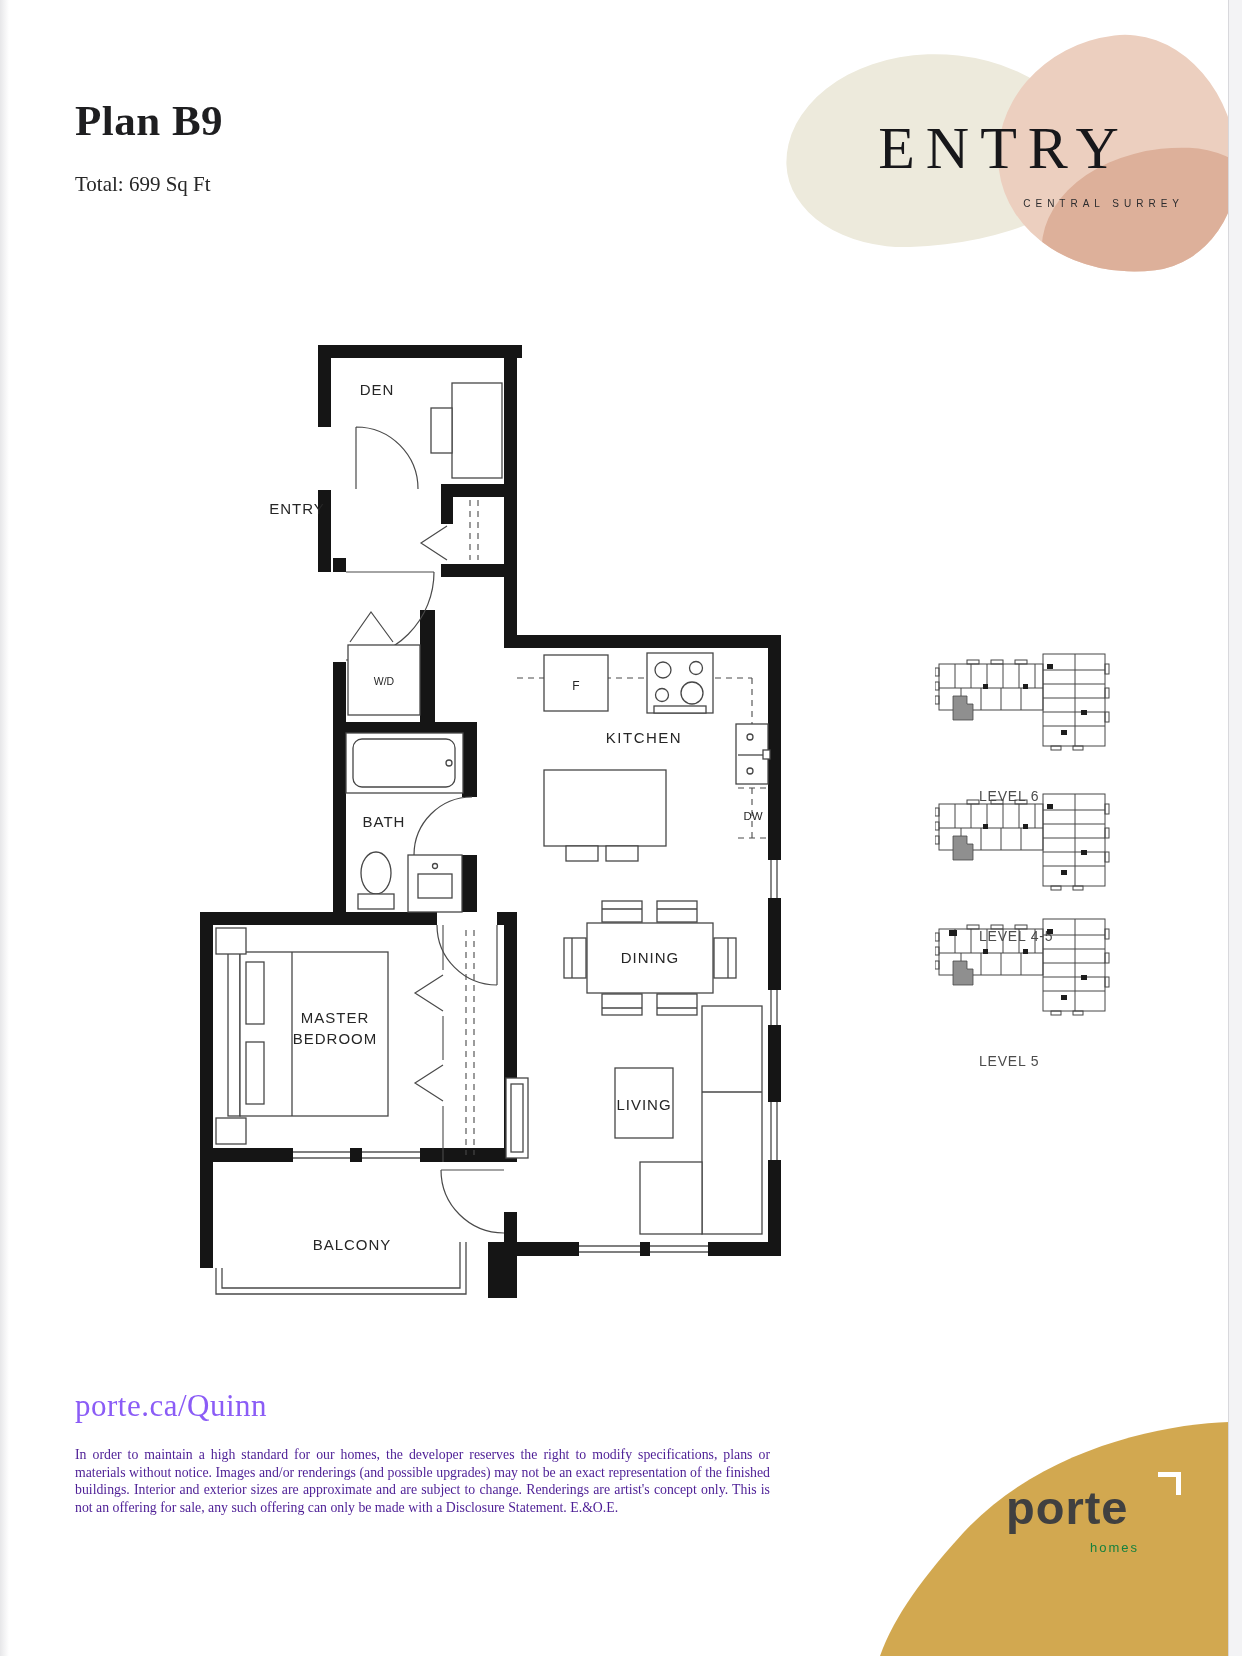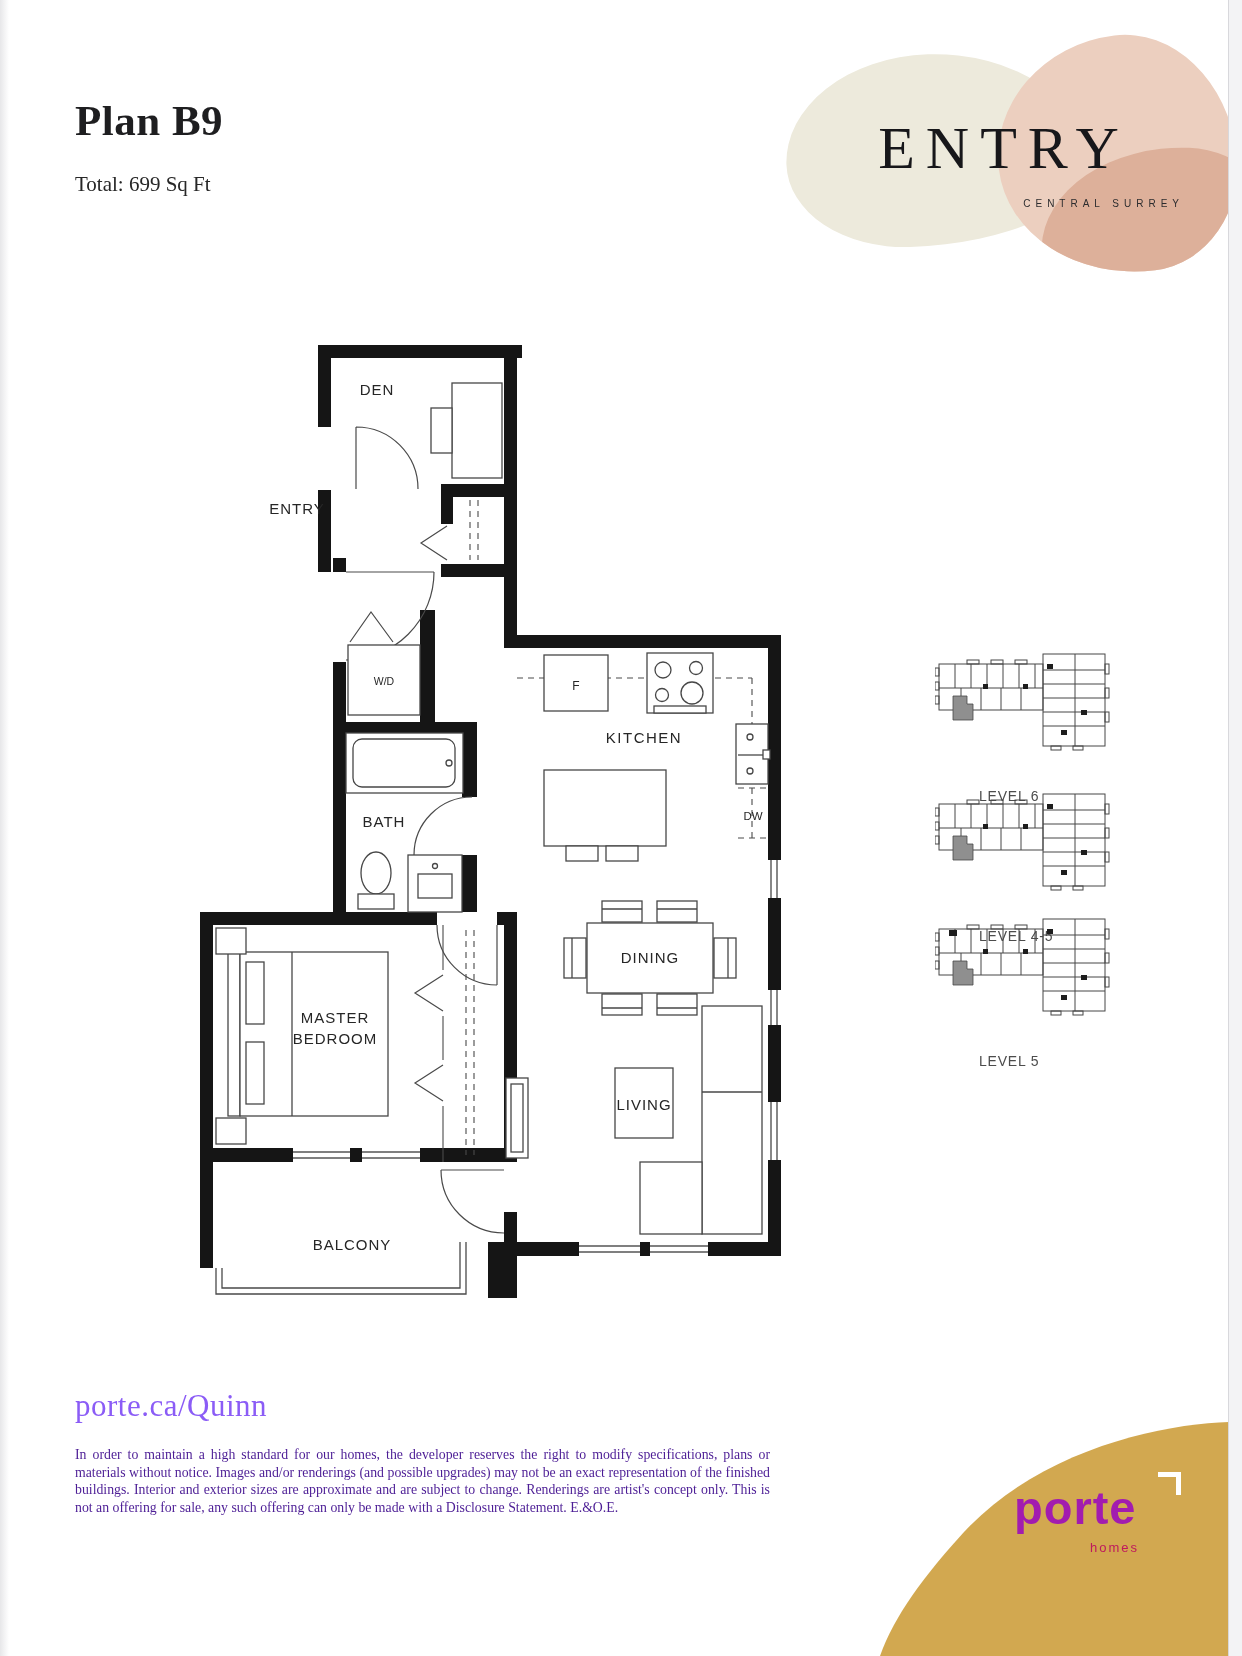--- a/index.html
+++ b/index.html
@@ -40,25 +40,25 @@
   .kp-fill{fill:#1d1d1d;}
   .kp-hl{fill:#8f8f8f;stroke:#474747;stroke-width:.8;}
 
   
   .site{position:absolute;left:75px;top:1388px;font-family:Liberation Serif, serif;
     font-size:31px;color:#8b5cf6;letter-spacing:.5px;}
   .disc{position:absolute;left:75px;top:1446px;width:695px;font-family:"Liberation Serif",serif;
     font-size:13.8px;line-height:17.6px;color:#4c1d95;text-align:justify;}
 
   .porte{position:absolute;left:872px;top:1414px;width:357px;height:242px;}
-  .porte-word{position:absolute;left:142px;top:66px;color:#a21caf;font-weight:bold;
+  .porte-word{position:absolute;left:134px;top:66px;color:#404040;font-weight:bold;
     font-size:47px;letter-spacing:1px;font-family:"Liberation Sans",sans-serif;text-align:right;}
   .porte-bracket{position:absolute;left:286px;top:58px;width:18px;height:18px;
     border-top:5px solid #fff;border-right:5px solid #fff;}
-  .porte-sub{position:absolute;left:218px;top:126px;color:#be185d;font-size:13px;letter-spacing:2px;}
+  .porte-sub{position:absolute;left:218px;top:126px;color:#15803d;font-size:13px;letter-spacing:2px;}
 </style>
 </head>
 <body>
 
 <div class="hdr">
   <h1>Plan B9</h1>
   <div class="sub">
     <div>Total: 699 Sq Ft</div>
   </div>
 </div>

